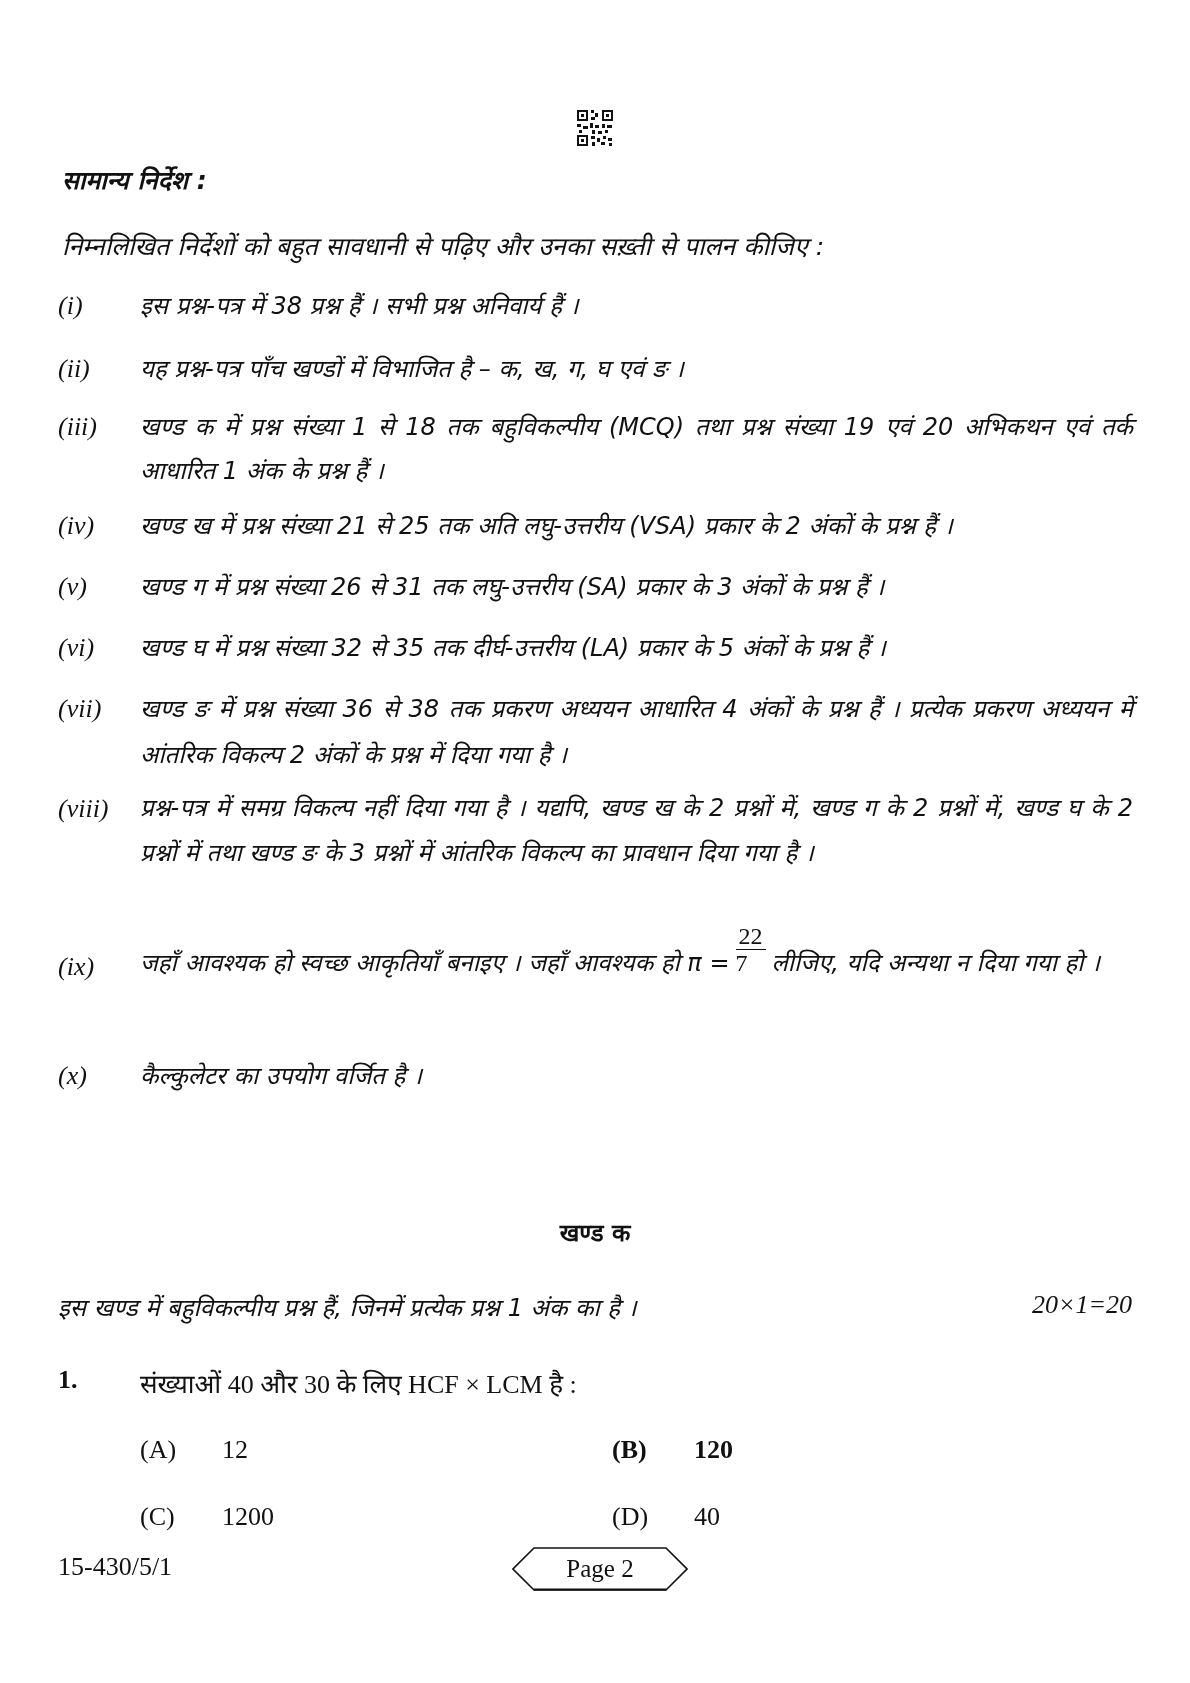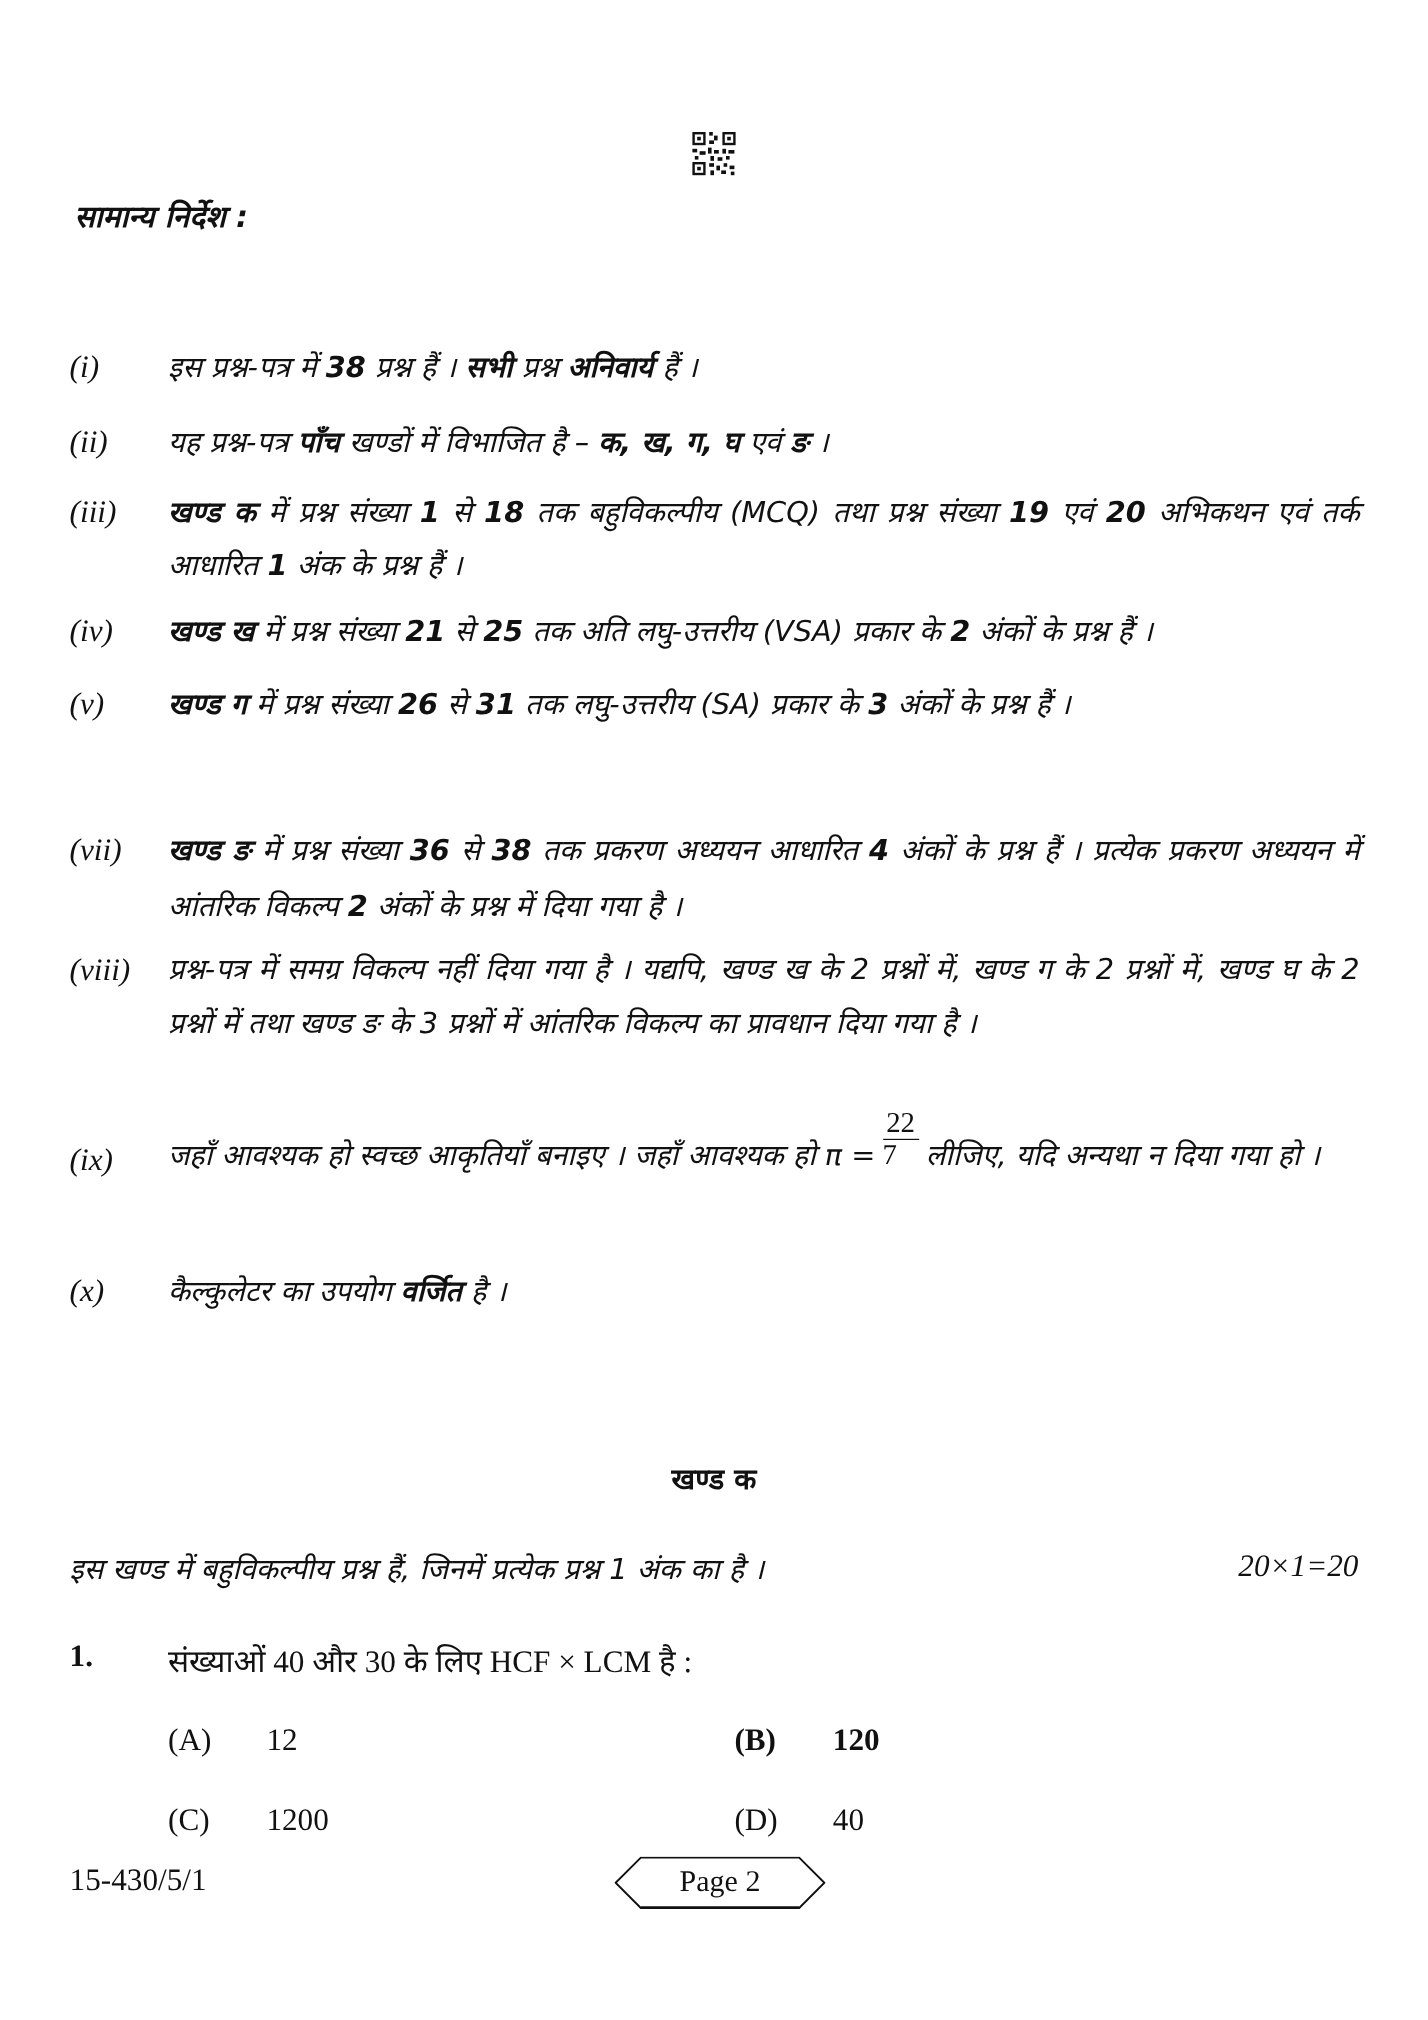--- a/index.html
+++ b/index.html
@@ -60,21 +60,21 @@
       top: 0;
       font-family: "Liberation Serif", serif;
       font-size: 26px;
       font-style: italic;
     }
     .instr .txt {
       margin-left: 82px;
       text-align: justify;
       text-align-last: left;
     }
-    .instr b { font-weight: bold; margin-top: 25px; }
+    .instr b { font-weight: normal; margin-top: 25px; }
     .frac {
       display: inline-block;
       vertical-align: middle;
       text-align: center;
       font-style: normal;
       font-family: "Liberation Serif", serif;
       font-size: 24px;
       line-height: 26px;
       margin: -14px 6px 16px 6px;
     }
@@ -192,20 +192,21 @@
       <rect x="22" y="30" width="3" height="4" fill="#111"></rect>
       <rect x="28" y="28" width="3" height="3" fill="#111"></rect>
       <rect x="33" y="30" width="4" height="3" fill="#111"></rect>
       <rect x="17" y="34" width="3" height="4" fill="#111"></rect>
       <rect x="26" y="34" width="4" height="3" fill="#111"></rect>
       <rect x="34" y="35" width="3" height="3" fill="#111"></rect>
     </svg>
   </div>
 
   <div class="heading">सामान्य निर्देश :</div>
+  <div class="intro">निम्नलिखित निर्देशों को बहुत सावधानी से पढ़िए और उनका सख़्ती से पालन कीजिए :</div>
 
   <div class="instr" style="top:282px;">
     <span class="num">(i)</span>
     <div class="txt"><span>इस प्रश्न-पत्र में </span><b>38</b><span> प्रश्न हैं । </span><b>सभी</b><span> प्रश्न </span><b>अनिवार्य</b><span> हैं ।</span></div>
   </div>
 
   <div class="instr" style="top:345px;">
     <span class="num">(ii)</span>
     <div class="txt"><span>यह प्रश्न-पत्र </span><b>पाँच</b><span> खण्डों में विभाजित है – </span><b>क, ख, ग, घ</b><span> एवं </span><b>ङ</b><span> ।</span></div>
   </div>
@@ -218,20 +219,24 @@
   <div class="instr" style="top:502px;">
     <span class="num">(iv)</span>
     <div class="txt"><b>खण्ड ख</b><span> में प्रश्न संख्या </span><b>21</b><span> से </span><b>25</b><span> तक अति लघु-उत्तरीय (VSA) प्रकार के </span><b>2</b><span> अंकों के प्रश्न हैं ।</span></div>
   </div>
 
   <div class="instr" style="top:563px;">
     <span class="num">(v)</span>
     <div class="txt"><b>खण्ड ग</b><span> में प्रश्न संख्या </span><b>26</b><span> से </span><b>31</b><span> तक लघु-उत्तरीय (SA) प्रकार के </span><b>3</b><span> अंकों के प्रश्न हैं ।</span></div>
   </div>
 
+  <div class="instr" style="top:624px;">
+    <span class="num">(vi)</span>
+    <div class="txt"><b>खण्ड घ</b><span> में प्रश्न संख्या </span><b>32</b><span> से </span><b>35</b><span> तक दीर्घ-उत्तरीय (LA) प्रकार के </span><b>5</b><span> अंकों के प्रश्न हैं ।</span></div>
+  </div>
 
   <div class="instr" style="top:686px; line-height:46px;">
     <span class="num">(vii)</span>
     <div class="txt"><b>खण्ड ङ</b><span> में प्रश्न संख्या </span><b>36</b><span> से </span><b>38</b><span> तक प्रकरण अध्ययन आधारित </span><b>4</b><span> अंकों के प्रश्न हैं । प्रत्येक प्रकरण अध्ययन में आंतरिक विकल्प </span><b>2</b><span> अंकों के प्रश्न में दिया गया है ।</span></div>
   </div>
 
   <div class="instr" style="top:786px; line-height:45px;">
     <span class="num">(viii)</span>
     <div class="txt">प्रश्न-पत्र में समग्र विकल्प नहीं दिया गया है । यद्यपि, खण्ड ख के 2 प्रश्नों में, खण्ड ग के 2 प्रश्नों में, खण्ड घ के 2 प्रश्नों में तथा खण्ड ङ के 3 प्रश्नों में आंतरिक विकल्प का प्रावधान दिया गया है ।</div>
   </div>

